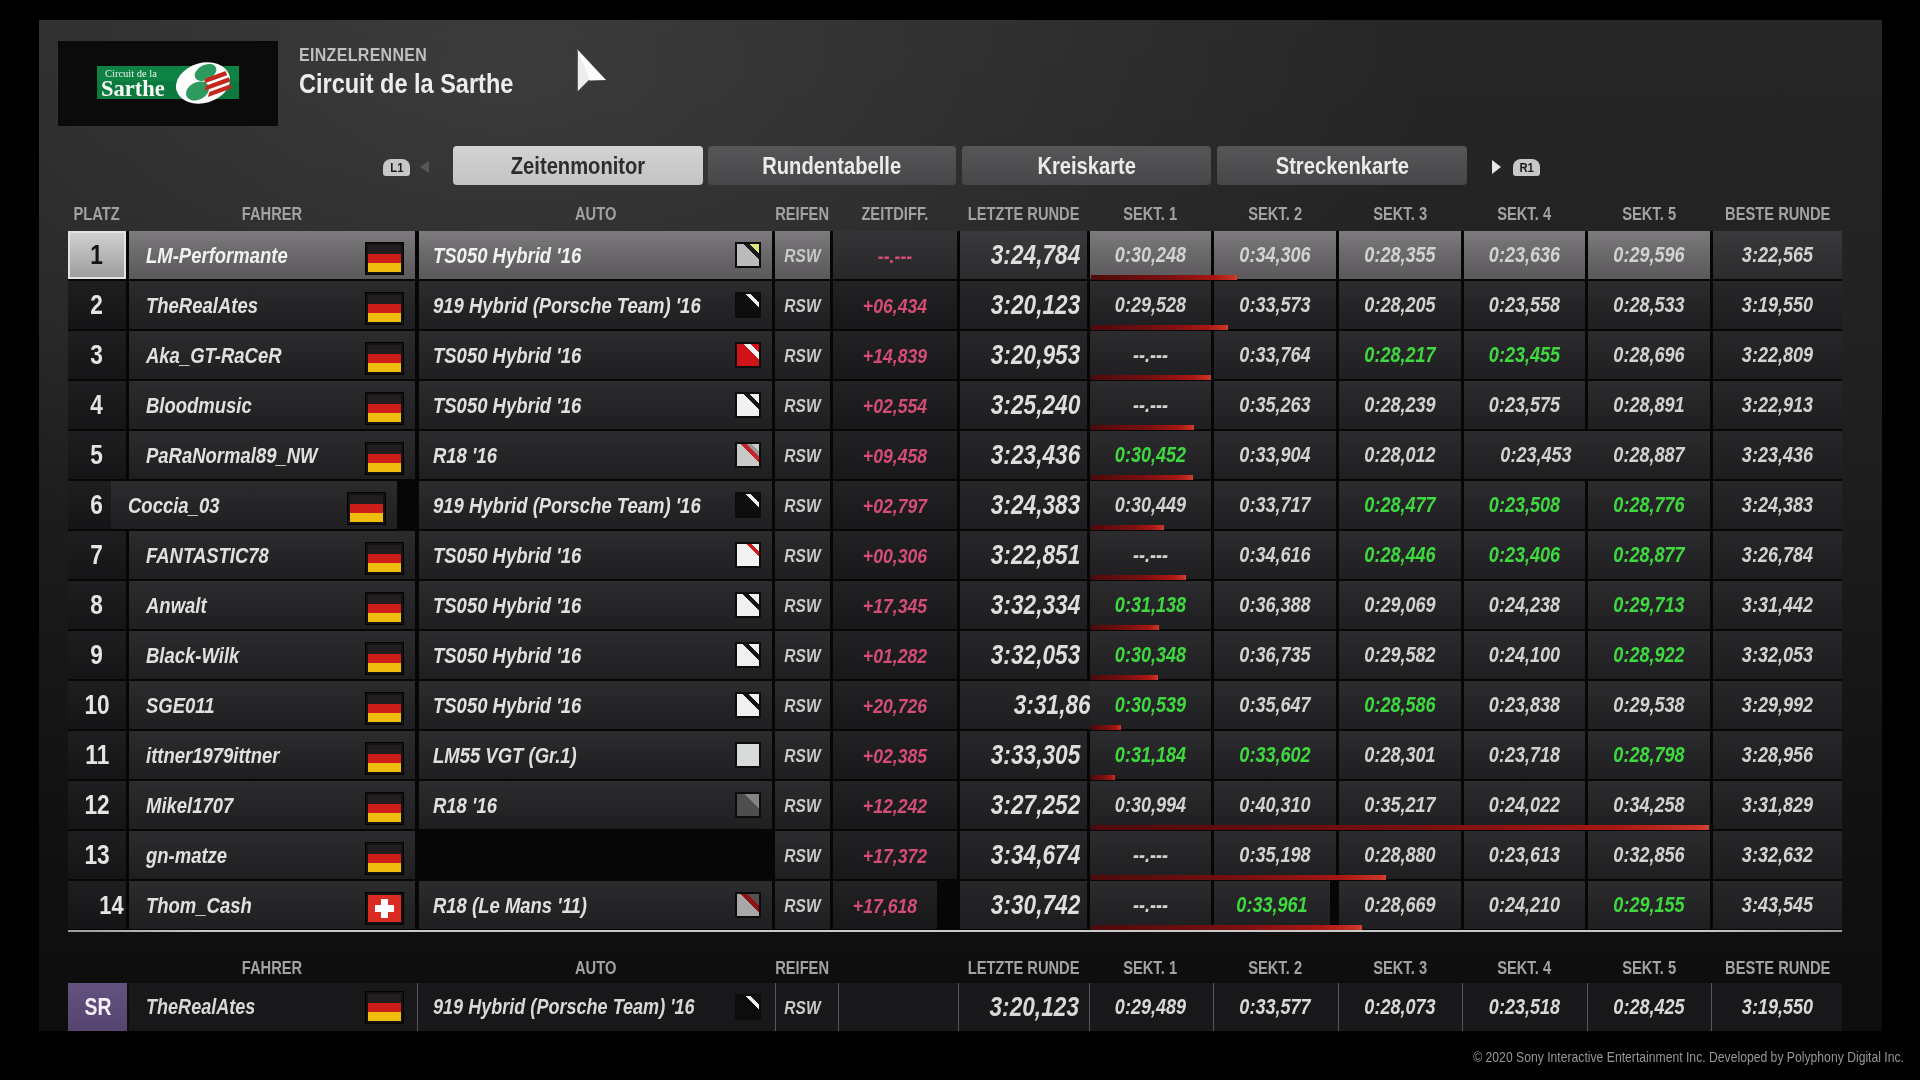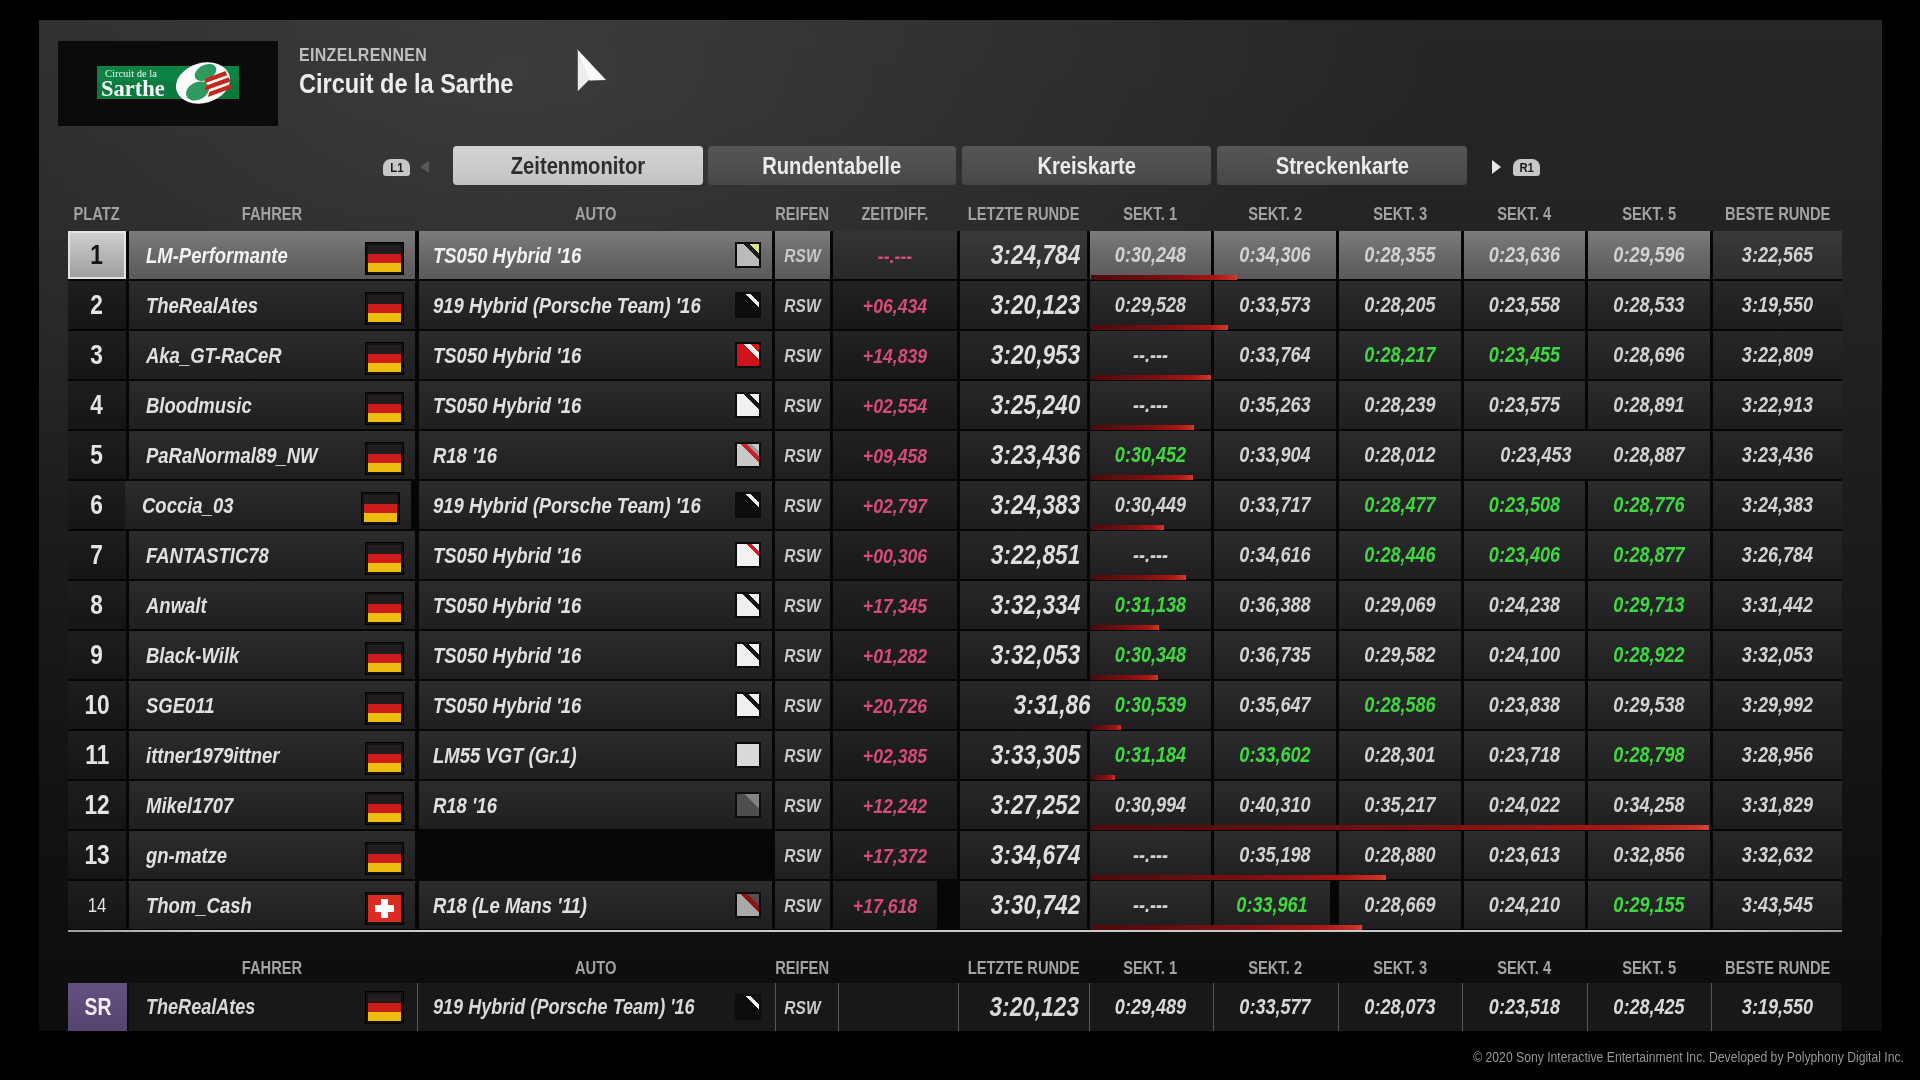--- a/index.html
+++ b/index.html
@@ -287,21 +287,21 @@
 <div class="cell dk" style="left:1520px;width:122px">
         <div class="tm cx">0:28,887</div>
       </div>
 <div class="cell dk2" style="left:1645px;width:129px">
         <div class="tm cx">3:23,436</div>
       </div>
 <div class="ul" style="left:1023px;width:102px"></div>
 </div>
 <div class="row" style="top:250px">
 <div class="cell" style="left:0;width:58px;background:linear-gradient(180deg,#1e1d1f,#151416);text-align:center;line-height:48px;font-size:27px;font-weight:bold;color:#e4e4e4"><span class="cx" style="display:inline-block">6</span></div>
-<div class="cell dk" style="left:57px;width:286px">
+<div class="cell dk" style="left:43px;width:286px">
         <div class="nm cl" style="color:#e0e0e0">Coccia_03</div>
         <div style="position:absolute;left:237px;top:12px;width:37px;height:31px;background:#131313;box-shadow:0 0 0 1px #000">
           <div style="position:absolute;inset:2px;background:linear-gradient(180deg,#221d1e 0 33.4%,#cd1d1a 33.4% 66.7%,#eebd10 66.7%)"></div>
         </div>
       </div>
 <div class="cell dk" style="left:351px;width:353px">
         <div class="nm cl" style="left:14px;color:#e0e0e0">919 Hybrid (Porsche Team) '16</div>
         <div style="position:absolute;left:316px;top:11px;width:26px;height:26px;background:#0c0c0c">
           <div style="position:absolute;inset:2px;background:linear-gradient(to top right,#0d0d0d 0 69%,#f0f0f0 69% 81%,#121212 81%)"></div>
         </div>
@@ -624,21 +624,21 @@
       </div>
 <div class="cell dk" style="left:1520px;width:122px">
         <div class="tm cx">0:32,856</div>
       </div>
 <div class="cell dk2" style="left:1645px;width:129px">
         <div class="tm cx">3:32,632</div>
       </div>
 <div class="ul" style="left:1023px;width:295px"></div>
 </div>
 <div class="row" style="top:650px">
-<div class="cell" style="left:0;width:58px;background:linear-gradient(180deg,#1e1d1f,#151416);text-align:center;line-height:48px;font-size:20px;font-weight:normal;color:#e4e4e4"><span class="cx" style="display:inline-block">14</span></div>
+<div class="cell" style="left:0;width:58px;background:linear-gradient(180deg,#1e1d1f,#151416);text-align:right;line-height:48px;font-size:26px;font-weight:bold;color:#e4e4e4"><span class="cx" style="display:inline-block">14</span></div>
 <div class="cell dk" style="left:61px;width:286px">
         <div class="nm cl" style="color:#e0e0e0">Thom_Cash</div>
         <div style="position:absolute;left:237px;top:12px;width:37px;height:31px;background:#131313;box-shadow:0 0 0 1px #000">
           <div style="position:absolute;inset:2px;background:#da2c22">
             <div style="position:absolute;left:13px;top:4px;width:7px;height:19px;background:#fff"></div>
             <div style="position:absolute;left:7px;top:10px;width:19px;height:7px;background:#fff"></div>
           </div>
         </div>
       </div>
 <div class="cell dk" style="left:351px;width:353px">

